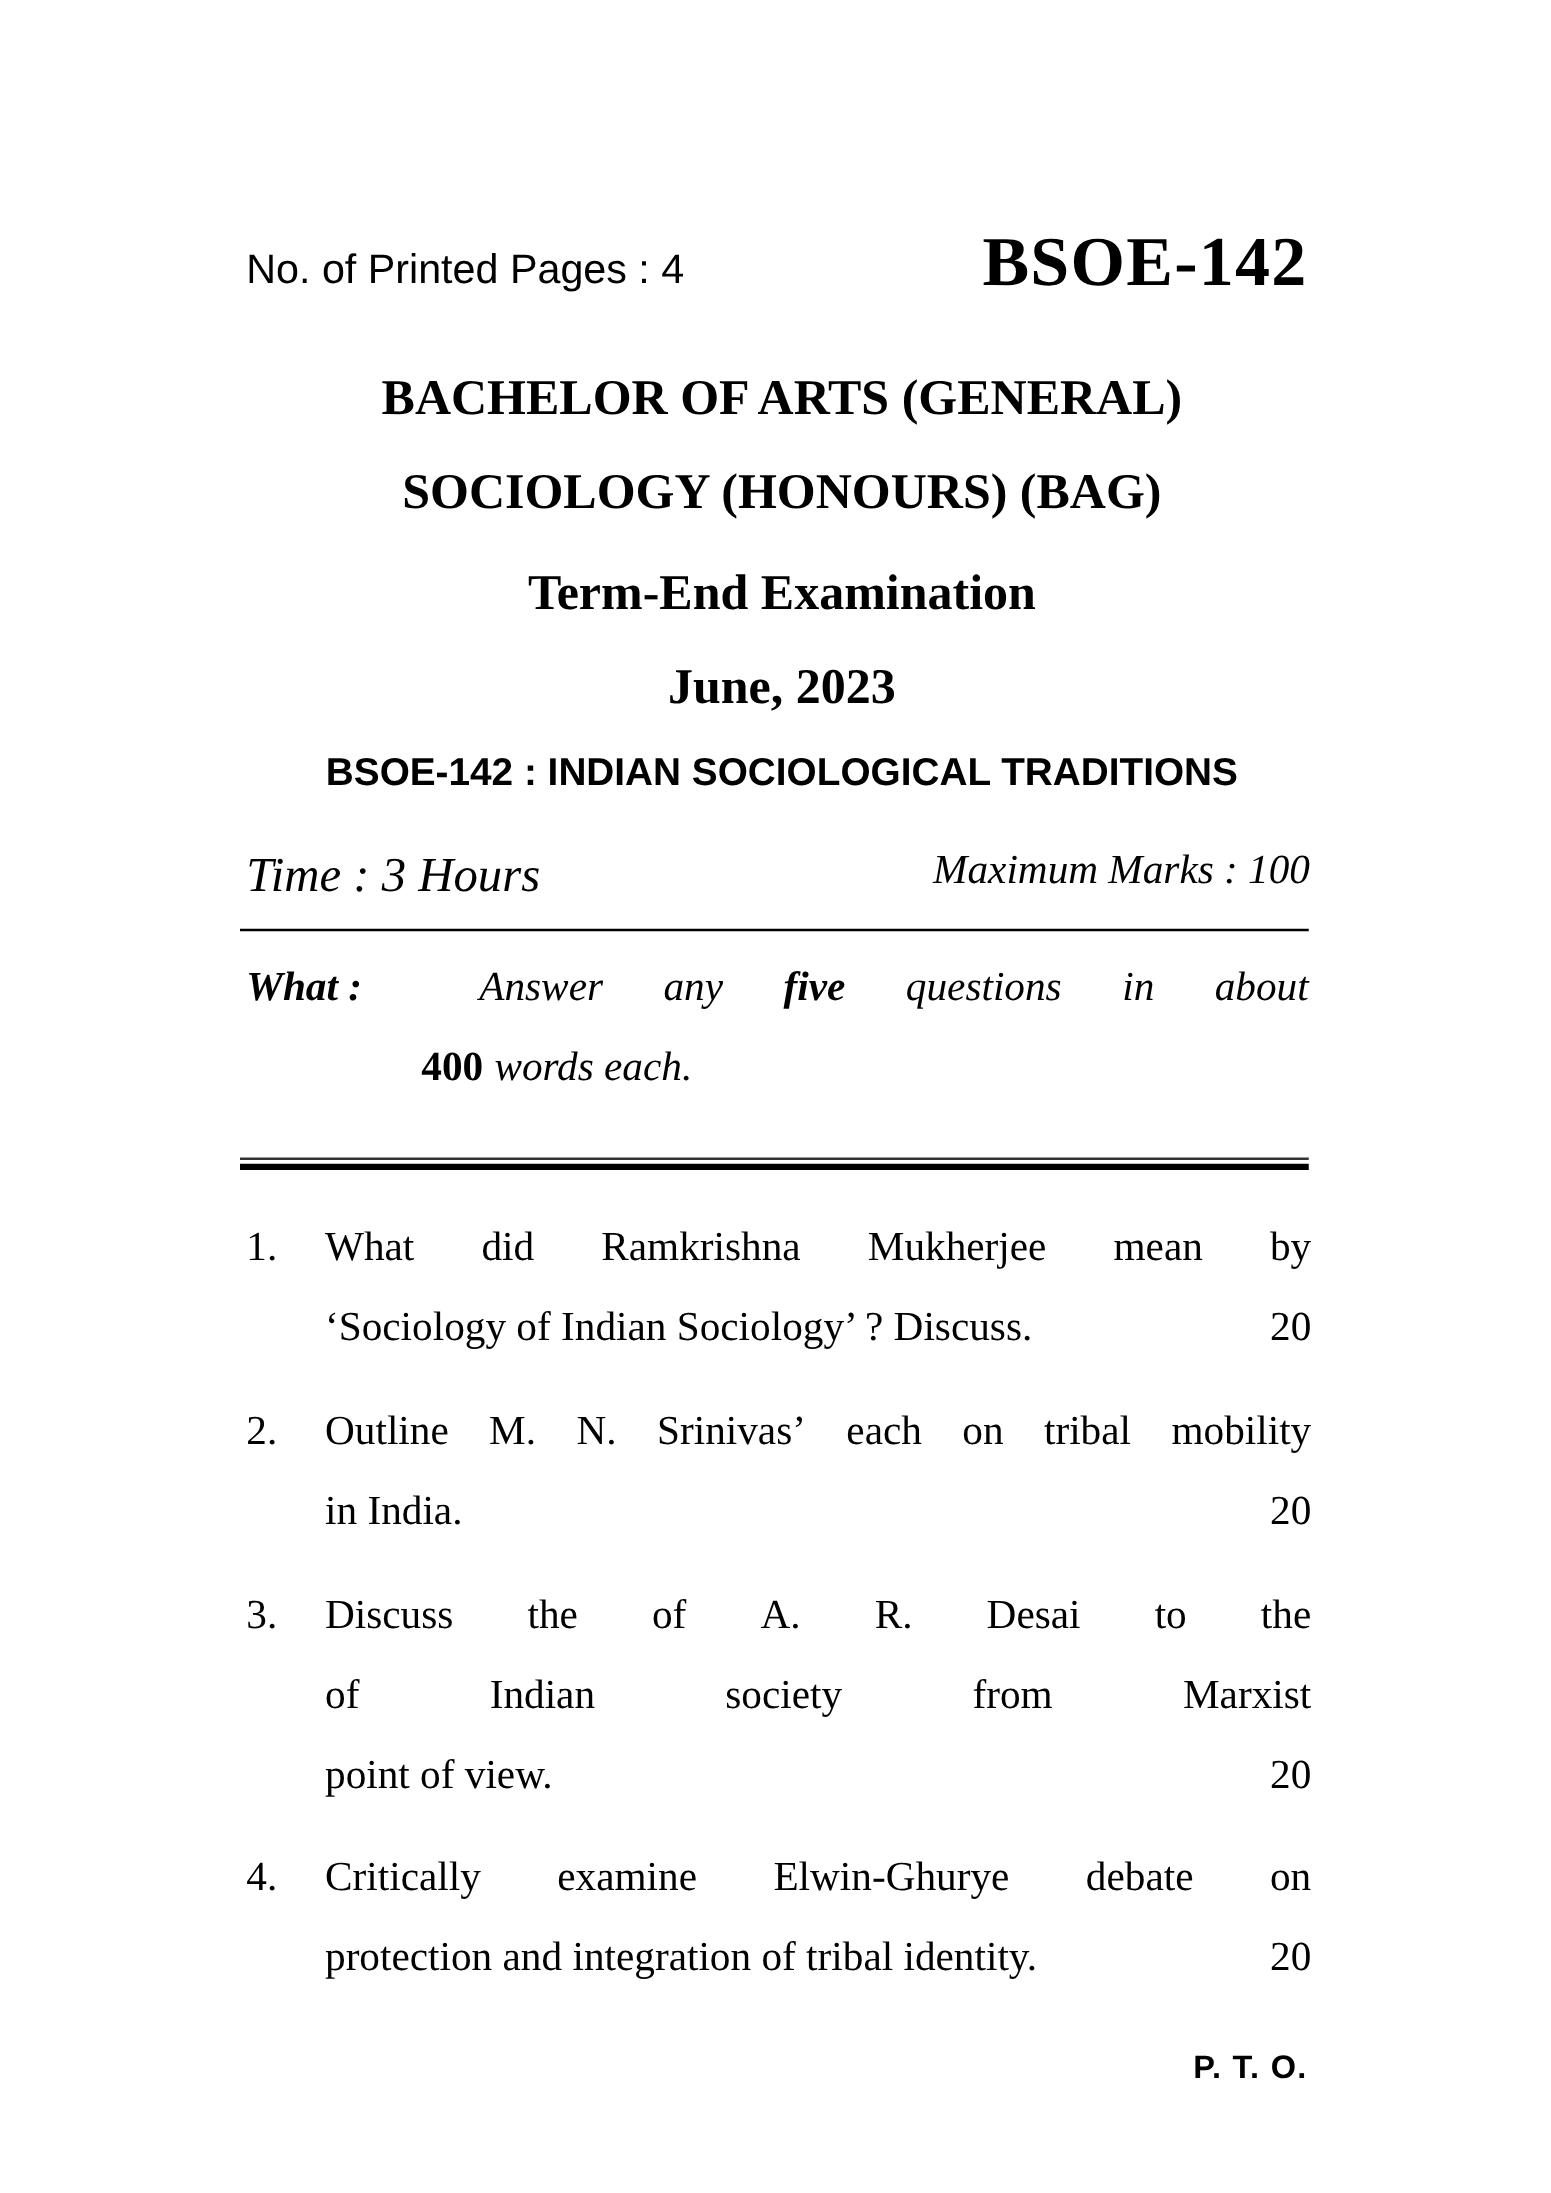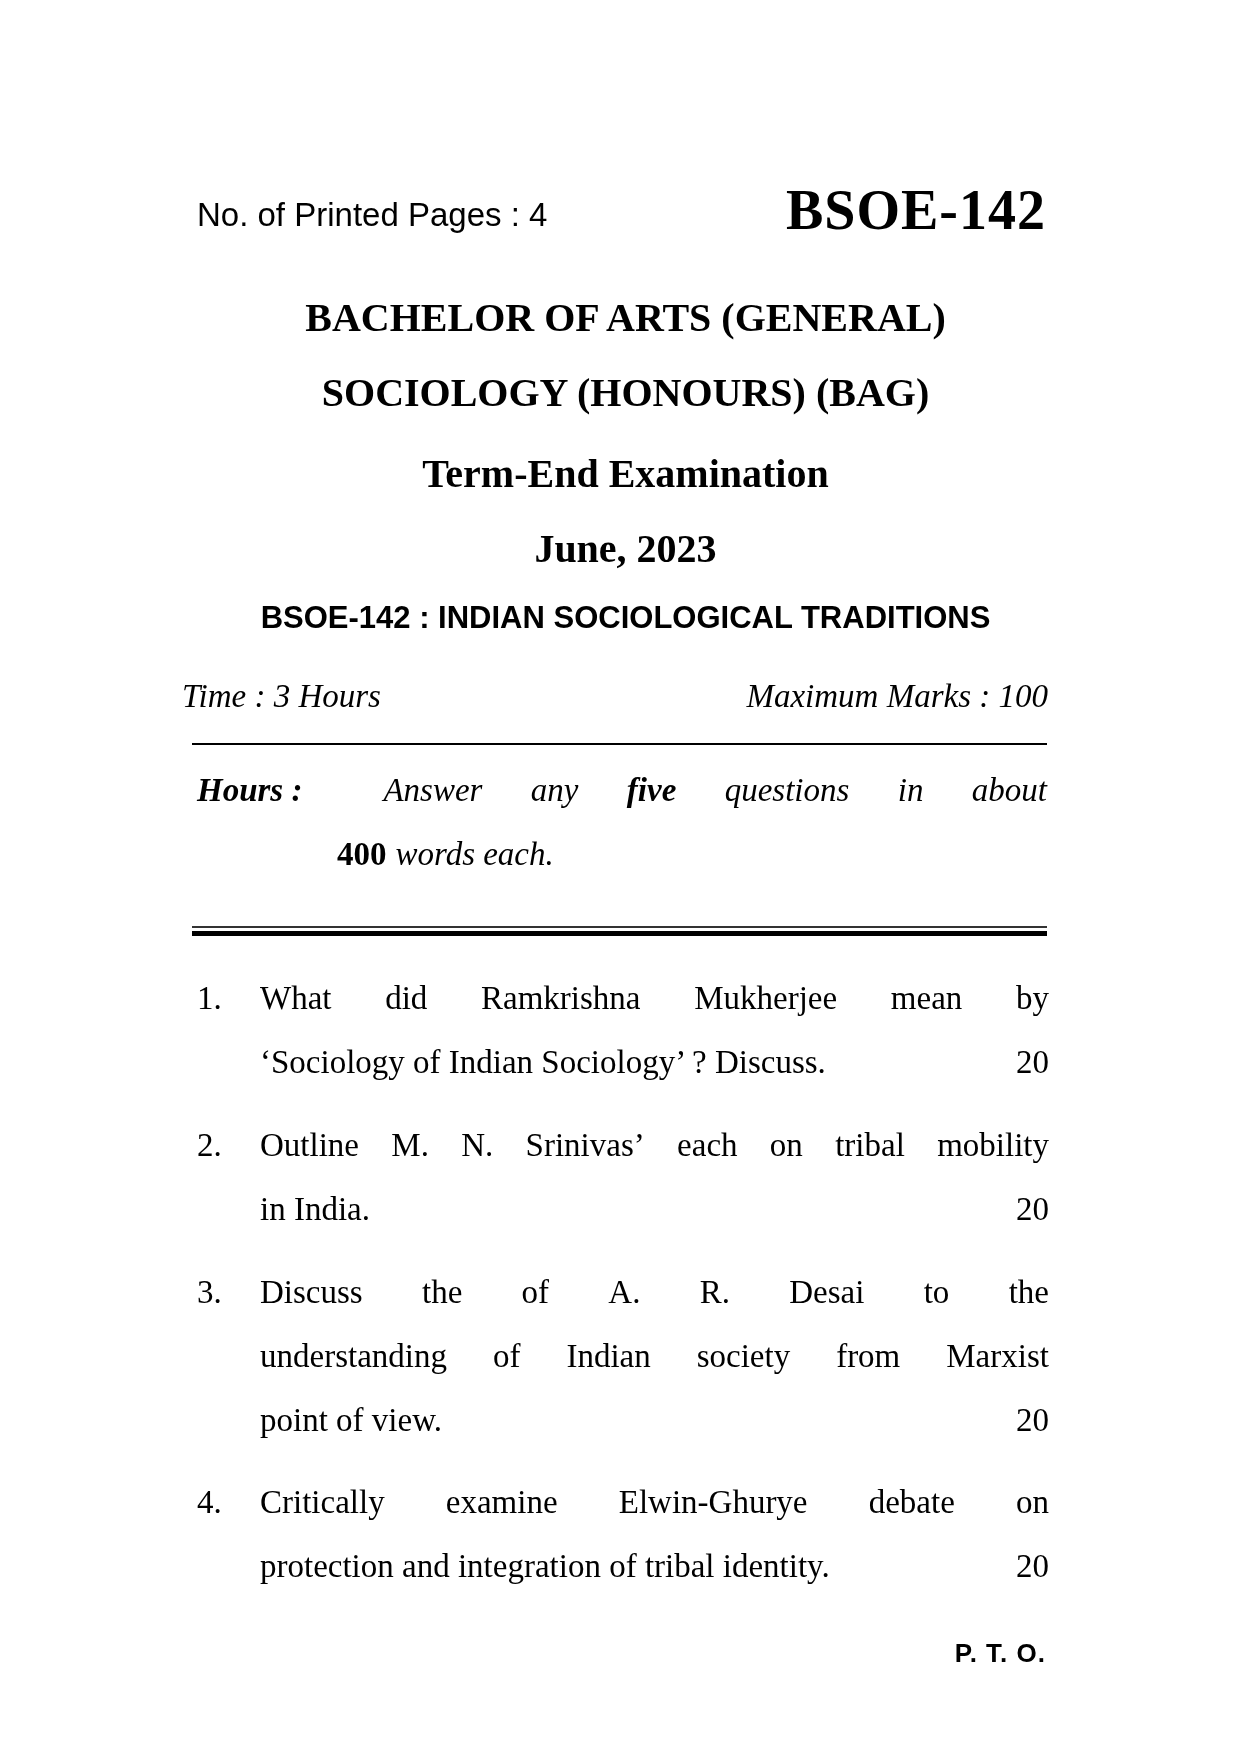--- a/index.html
+++ b/index.html
@@ -9,21 +9,21 @@
   #printed-pages { left: 197px; top: 196px; font-size: 33px; font-family: Liberation Sans, sans-serif; }
   #code-top { right: 195px; top: 178px; font-size: 56px; font-weight: bold; font-family: "Liberation Serif", serif; letter-spacing: 1px; }
 
   .center { left: 0; width: 1241px; text-align: center; font-family: "Liberation Serif", serif; font-weight: bold; }
   #title1 { top: 294px; font-size: 40px; padding-left: 5px; }
   #title2 { top: 369px; font-size: 40px; padding-left: 5px; }
   #title3 { top: 450px; font-size: 40px; padding-left: 5px; }
   #title4 { top: 525px; font-size: 40px; padding-left: 5px; }
   #course { top: 600px; font-size: 31px; font-family: "Liberation Sans", sans-serif; font-weight: bold; padding-left: 5px; }
 
-  #time { left: 182px; top: 678px; font-size: 33px; font-style: italic; font-family: "Liberation Serif", serif; }
+  #time { left: 197px; top: 678px; font-size: 39px; font-style: italic; font-family: "Liberation Serif", serif; }
   #maxmarks { right: 193px; top: 678px; font-size: 33px; font-style: italic; font-family: "Liberation Serif", serif; }
 
   #rule1 { left: 192px; width: 855px; top: 743px; height: 0; border-top: 2px solid #000; }
 
   #note { left: 197px; top: 758px; width: 850px; font-size: 33px; font-family: "Liberation Serif", serif; }
   #note .row1 { display: flex; justify-content: space-between; height: 64px; align-items: center; }
   #note .label { font-weight: bold; font-style: italic; width: 138px; }
   #note .it { font-style: italic; }
   #note .b { font-weight: bold; font-style: italic; }
   #note .row2 { padding-left: 140px; height: 64px; display: flex; align-items: center; }
@@ -57,21 +57,21 @@
 <div class="abs center" id="title4">June, 2023</div>
 <div class="abs center" id="course">BSOE-142 : INDIAN SOCIOLOGICAL TRADITIONS</div>
 
 <div class="abs" id="time">Time : 3 Hours</div>
 <div class="abs" id="maxmarks">Maximum Marks : 100</div>
 
 <div class="abs" id="rule1"></div>
 
 <div class="abs" id="note">
   <div class="row1">
-    <span class="label">Hours :</span>
+    <span class="label">What :</span>
     <span class="it">Answer</span>
     <span class="it">any</span>
     <span class="b">five</span>
     <span class="it">questions</span>
     <span class="it">in</span>
     <span class="it">about</span>
   </div>
   <div class="row2">
     <span class="num">400</span>
     <span class="it">words each.</span>
@@ -126,21 +126,20 @@
         <span class="w">Discuss</span>
         <span class="w">the</span>
         <span class="w">of</span>
         <span class="w">A.</span>
         <span class="w">R.</span>
         <span class="w">Desai</span>
         <span class="w">to</span>
         <span class="w">the</span>
       </div>
     <div class="line justify">
-        <span class="w">understanding</span>
         <span class="w">of</span>
         <span class="w">Indian</span>
         <span class="w">society</span>
         <span class="w">from</span>
         <span class="w">Marxist</span>
       </div>
     <div class="line">
       <span>point of view.</span>
       <span>20</span>
     </div>

